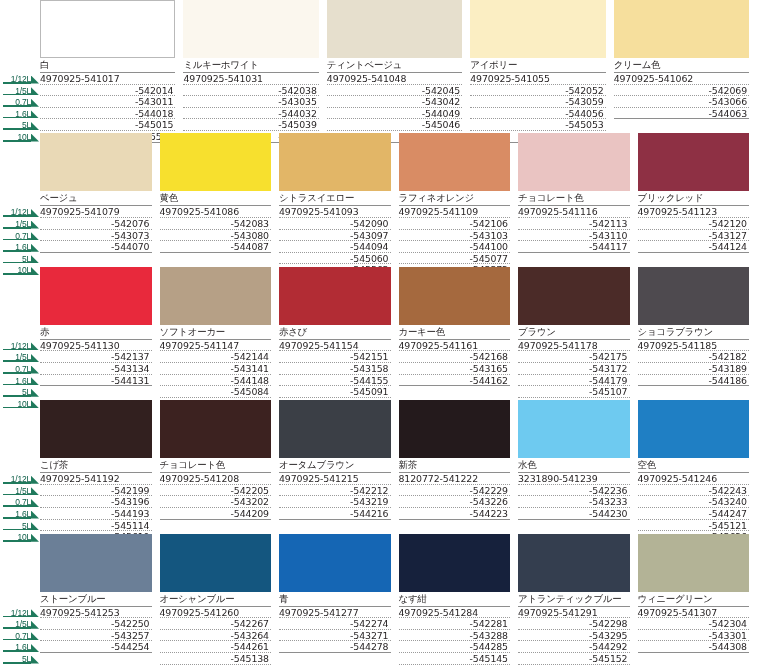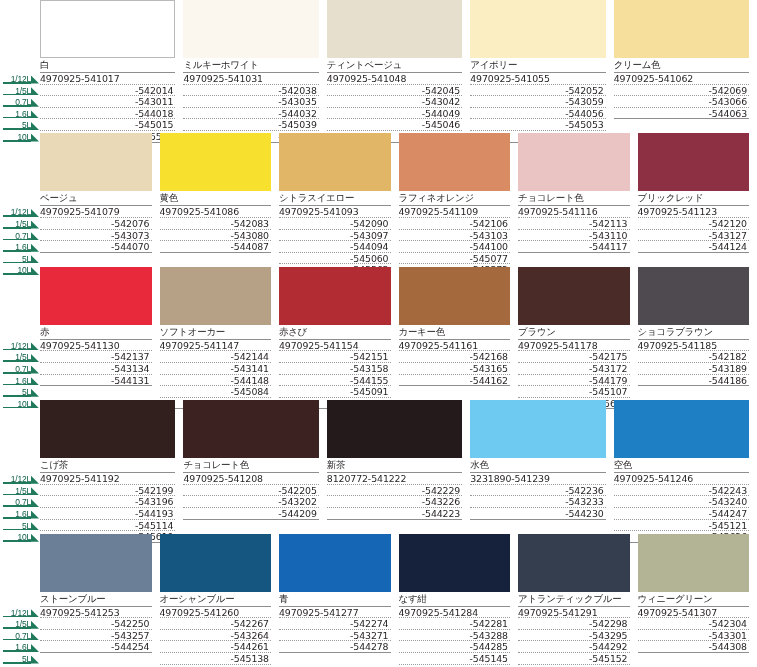--- a/index.html
+++ b/index.html
@@ -465,20 +465,30 @@
           <div class="chip" style="background: rgb(60, 34, 32);"></div>
           <div class="cname">チョコレート色</div>
           <div class="codes">
             <div class="code first">4970925-541208</div>
             <div class="code">-542205</div>
             <div class="code">-543202</div>
             <div class="code">-544209</div>
           </div>
         </div>
         <div class="cell">
+          <div class="chip" style="background: rgb(59, 63, 70);"></div>
+          <div class="cname">オータムブラウン</div>
+          <div class="codes">
+            <div class="code first">4970925-541215</div>
+            <div class="code">-542212</div>
+            <div class="code">-543219</div>
+            <div class="code">-544216</div>
+          </div>
+        </div>
+        <div class="cell">
           <div class="chip" style="background: rgb(36, 26, 28);"></div>
           <div class="cname">新茶</div>
           <div class="codes">
             <div class="code first">8120772-541222</div>
             <div class="code">-542229</div>
             <div class="code">-543226</div>
             <div class="code">-544223</div>
           </div>
         </div>
         <div class="cell">

